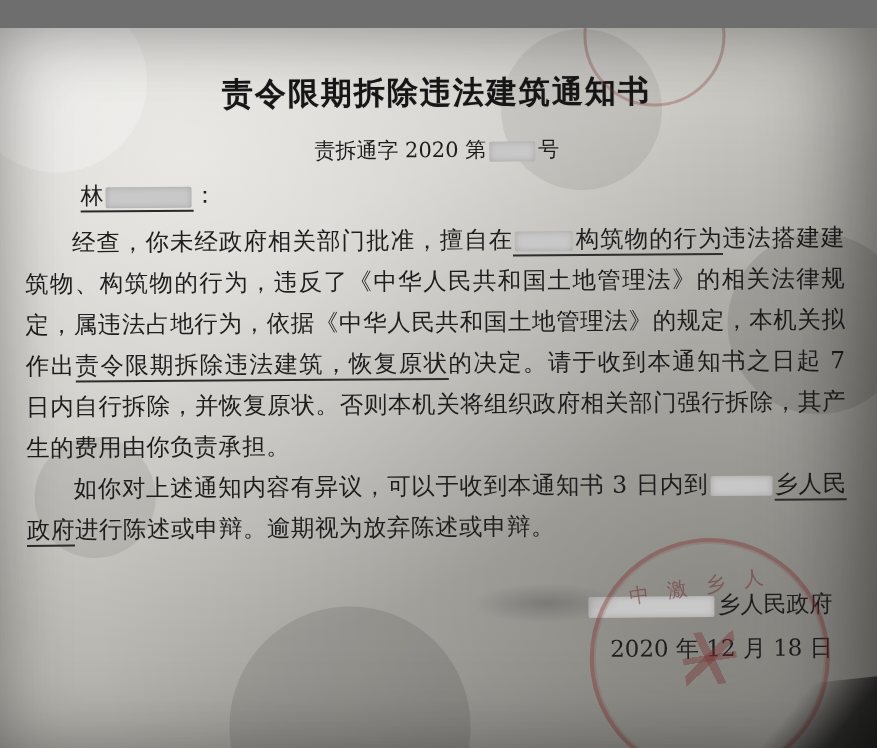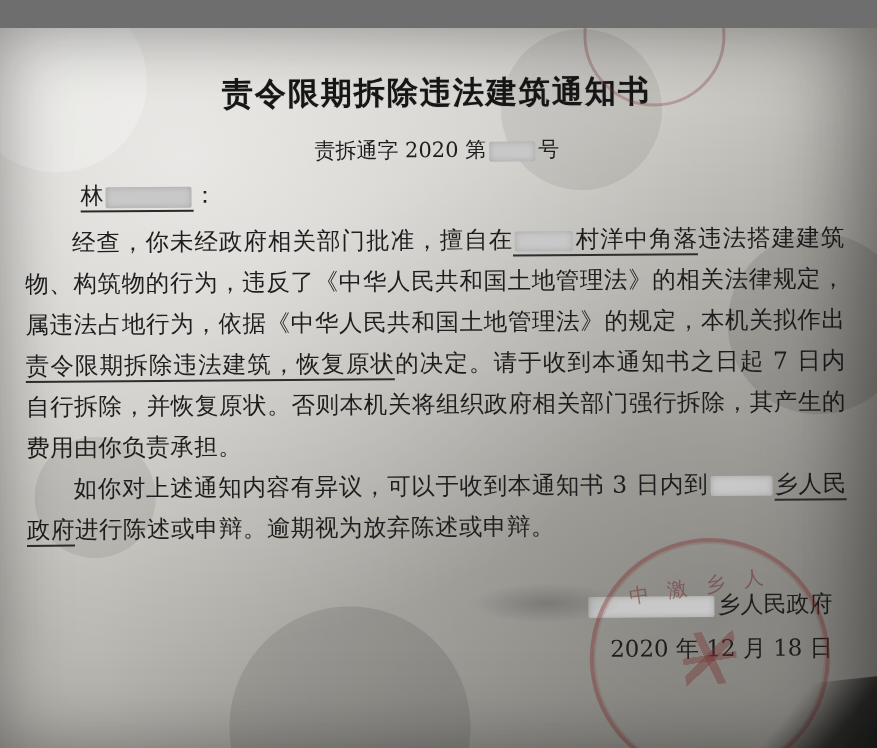--- a/index.html
+++ b/index.html
@@ -207,21 +207,21 @@
 
     <div class="docnum">
       <span>责拆通字 2020 第</span><span class="redact r-num"></span><span>号</span>
     </div>
 
     <div class="addressee">
       <span class="u"><span>林</span><span class="redact r-name"></span></span><span>：</span>
     </div>
 
     <div class="body">
-      <p class="para"><span>经查，你未经政府相关部门批准，擅自在</span><span class="u"><span class="redact r-place"></span><span>村洋中角落</span></span><span>违法搭建建筑物、构筑物的行为，违反了《中华人民共和国土地管理法》的相关法律规定，属违法占地行为，依据《中华人民共和国土地管理法》的规定，本机关拟作出</span><span class="u">责令限期拆除违法建筑，恢复原状</span><span>的决定。请于收到本通知书之日起 7 日内自行拆除，并恢复原状。否则本机关将组织政府相关部门强行拆除，其产生的费用由你负责承担。</span></p>
+      <p class="para"><span>经查，你未经政府相关部门批准，擅自在</span><span class="u"><span class="redact r-place"></span><span>构筑物的行为</span></span><span>违法搭建建筑物、构筑物的行为，违反了《中华人民共和国土地管理法》的相关法律规定，属违法占地行为，依据《中华人民共和国土地管理法》的规定，本机关拟作出</span><span class="u">责令限期拆除违法建筑，恢复原状</span><span>的决定。请于收到本通知书之日起 7 日内自行拆除，并恢复原状。否则本机关将组织政府相关部门强行拆除，其产生的费用由你负责承担。</span></p>
 
       <p class="para"><span>如你对上述通知内容有异议，可以于收到本通知书 3 日内到</span><span class="redact r-tail"></span><span class="u">乡人民政府</span><span>进行陈述或申辩。逾期视为放弃陈述或申辩。</span></p>
     </div>
 
     <div class="sign">
       <div><span class="redact r-org"></span><span>乡人民政府</span></div>
       <div>2020 年 12 月 18 日</div>
     </div>
 
     <div class="seal-top"></div>

